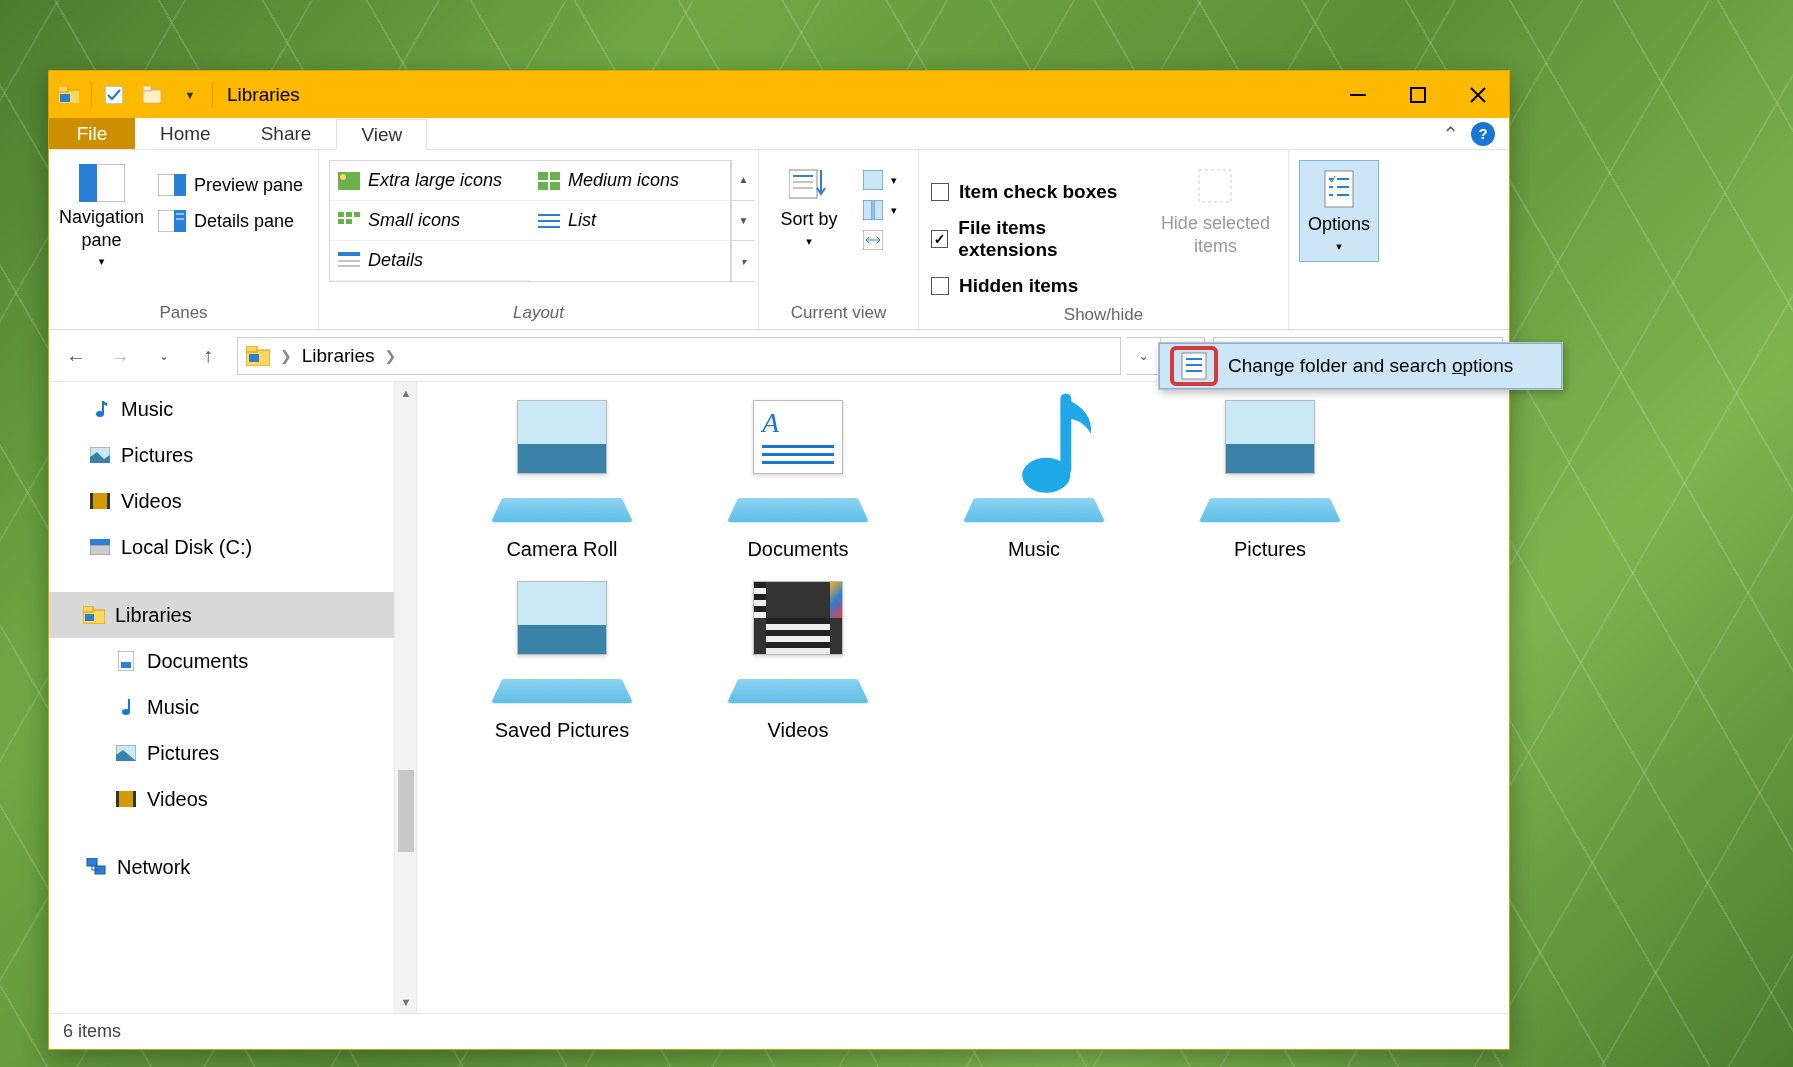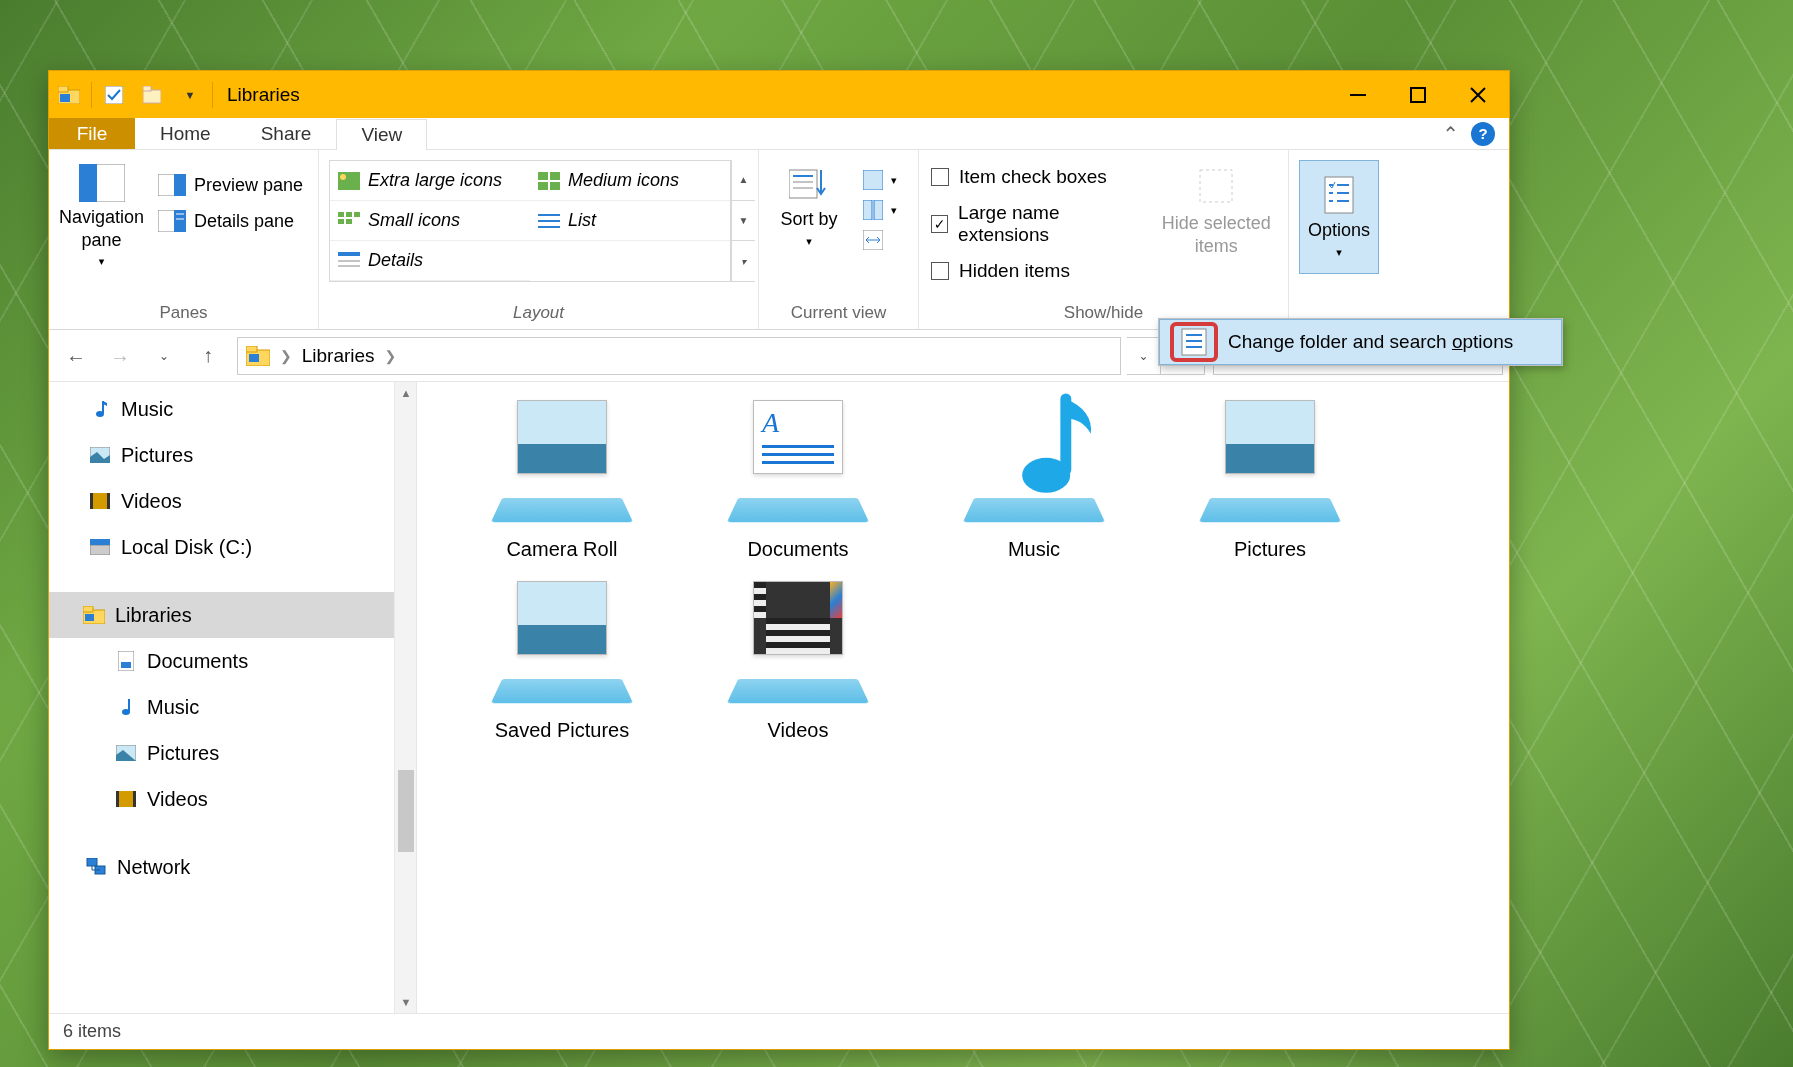--- a/index.html
+++ b/index.html
@@ -33,21 +33,21 @@
 .big-btn.narrow{width:80px;}
 .small-stack{display:flex;flex-direction:column;gap:6px;}
 .small-btn{display:flex;align-items:center;gap:8px;font-size:18px;padding:4px 6px;white-space:nowrap;}
 .layout-grid{display:grid;grid-template-columns:200px 200px;grid-auto-rows:40px;border:1px solid #d8d8d8;}
 .layout-cell{display:flex;align-items:center;gap:8px;padding:0 8px;font-size:18px;border-bottom:1px solid #eee;}
 .layout-cell.sel{background:#cde6f7;}
 .layout-spin{width:24px;display:flex;flex-direction:column;border-left:1px solid #d8d8d8;}
 .layout-spin div{flex:1;display:flex;align-items:center;justify-content:center;font-size:10px;color:#555;border-bottom:1px solid #d8d8d8;}
 .chk-row{display:flex;align-items:center;gap:10px;font-size:19px;padding:4px 2px;}
 .chk{width:18px;height:18px;border:1px solid #555;display:inline-flex;align-items:center;justify-content:center;font-size:14px;color:#000;}
-.options-btn{background:#cde6f7;border:1px solid #7fb5dd;padding:14px 8px;}
+.options-btn{background:#cde6f7;border:1px solid #7fb5dd;padding:8px 8px;}
 .addr-bar{height:52px;display:flex;align-items:center;border-bottom:1px solid #e6e6e6;padding:0 6px;gap:2px;}
 .nav-btn{width:42px;height:42px;display:flex;align-items:center;justify-content:center;font-size:20px;color:#555;}
 .nav-btn.disabled{color:#bbb;}
 .addr-box{flex:1;height:38px;border:1px solid #ccc;display:flex;align-items:center;padding:0 8px;gap:10px;font-size:19px;margin:0 6px;}
 .addr-chev{color:#888;font-size:14px;}
 .addr-refresh{width:44px;height:38px;border:1px solid #ccc;border-left:none;display:flex;align-items:center;justify-content:center;font-size:18px;}
 .addr-drop{width:34px;height:38px;border:1px solid #ccc;border-left:none;display:flex;align-items:center;justify-content:center;font-size:12px;color:#555;}
 .search-box{width:290px;height:38px;border:1px solid #ccc;display:flex;align-items:center;padding:0 10px;gap:12px;font-size:19px;color:#888;margin-left:6px;}
 .content{flex:1;display:flex;overflow:hidden;}
 .sidebar{width:368px;border-right:1px solid #e6e6e6;overflow-y:auto;padding-top:4px;position:relative;}
@@ -69,21 +69,21 @@
 .lib-thumb.pic{background:linear-gradient(180deg,#cbe8f7 60%,#3b82a8 60%);}
 .lib-thumb.doc{background:#fff;}
 .lib-thumb.doc::before{content:"A";position:absolute;left:8px;top:6px;font-style:italic;font-family:serif;color:#1976d2;font-size:28px;}
 .lib-thumb.doc::after{content:"";position:absolute;left:8px;top:44px;right:8px;height:3px;background:#1976d2;box-shadow:0 8px 0 #1976d2,0 16px 0 #1976d2;}
 .lib-thumb.vid{background:#333;display:grid;grid-template-columns:12px 1fr 12px;}
 .lib-thumb.vid::before,.lib-thumb.vid::after{content:"";background:repeating-linear-gradient(#222 0 6px,#eee 6px 12px);}
 .lib-thumb.vid .frame{background:linear-gradient(135deg,#ffb020,#2b7fd4,#e84040);}
 .lib-name{font-size:20px;}
 .music-note{position:absolute;left:30px;top:-12px;width:110px;height:120px;}
 .status{height:36px;border-top:1px solid #e6e6e6;display:flex;align-items:center;padding:16px 14px;font-size:18px;color:#444;}
-.options-menu{position:absolute;top:318px;left:1158px;width:405px;background:#fff;border:1px solid #bfbfbf;box-shadow:2px 3px 8px rgba(0,0,0,.25);z-index:10;}
+.options-menu{position:absolute;top:342px;left:1158px;width:405px;background:#fff;border:1px solid #bfbfbf;box-shadow:2px 3px 8px rgba(0,0,0,.25);z-index:10;}
 .opt-row{display:flex;align-items:center;height:46px;padding:0 10px;font-size:19px;gap:10px;}
 .opt-row.hover{background:#cde6f7;border:1px solid #7fb5dd;}
 .opt-ico{width:48px;height:40px;display:flex;align-items:center;justify-content:center;}
 .opt-ico.hl{border:4px solid #d63b3b;border-radius:6px;}
 
 .svg{display:inline-block;}
 .underline{text-decoration:underline;}
 </style>
 </head>
 <body>
@@ -267,28 +267,28 @@
                 <path d="M3 10 L17 10 M3 10 L6 7 M3 10 L6 13 M17 10 L14 7 M17 10 L14 13" stroke="#2b7fd4" fill="none"></path>
               </svg>
             </div>
         </div>
       </div>
       <div class="rgroup-label">Current view</div>
     </div>
 
     <div class="rgroup" style="width:370px;">
       <div class="rgroup-body">
-        <div class="small-stack" style="margin-top:2px;">
+        <div class="small-stack" style="margin-top:17px;font-weight:bold;">
           <div class="chk-row">
               <span class="chk"></span>
               <span>Item check boxes</span>
             </div>
           <div class="chk-row">
               <span class="chk">✓</span>
-              <span>Large name extensions</span>
+              <span>File items extensions</span>
             </div>
           <div class="chk-row">
               <span class="chk"></span>
               <span>Hidden items</span>
             </div>
         </div>
         <div class="big-btn" style="width:130px;color:#999;">
           <svg width="44" height="44">
               <rect x="6" y="6" width="32" height="32" fill="#fff" stroke="#ccc" stroke-dasharray="3 3"></rect>
             </svg>

